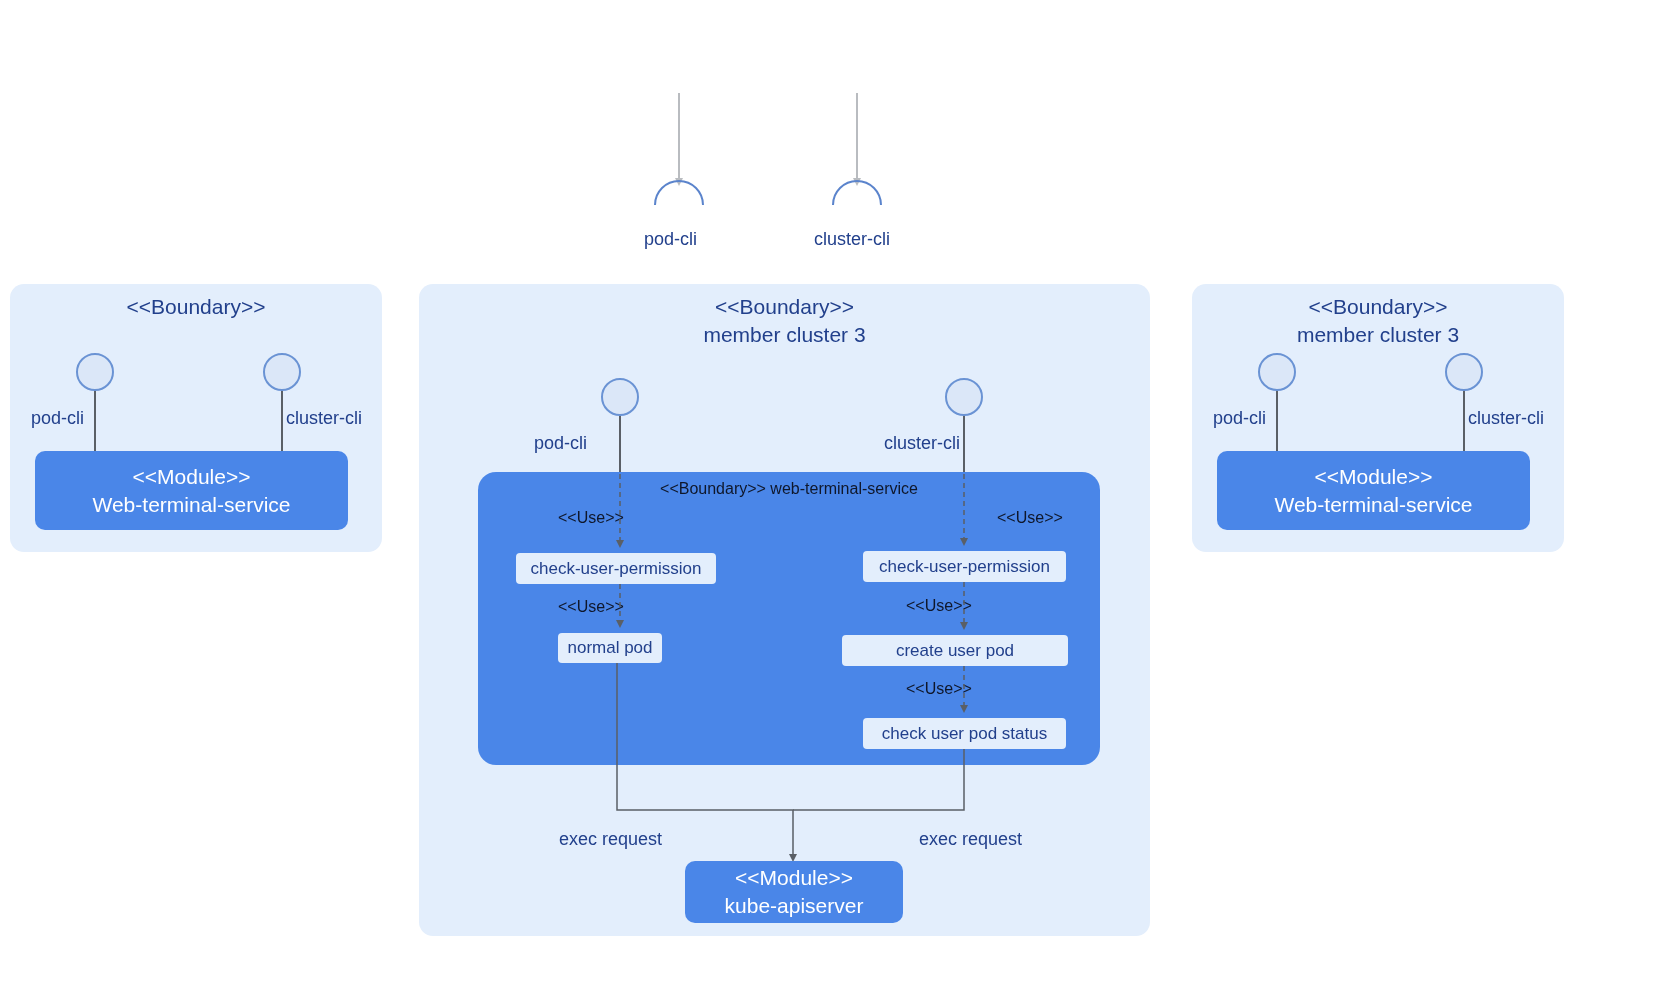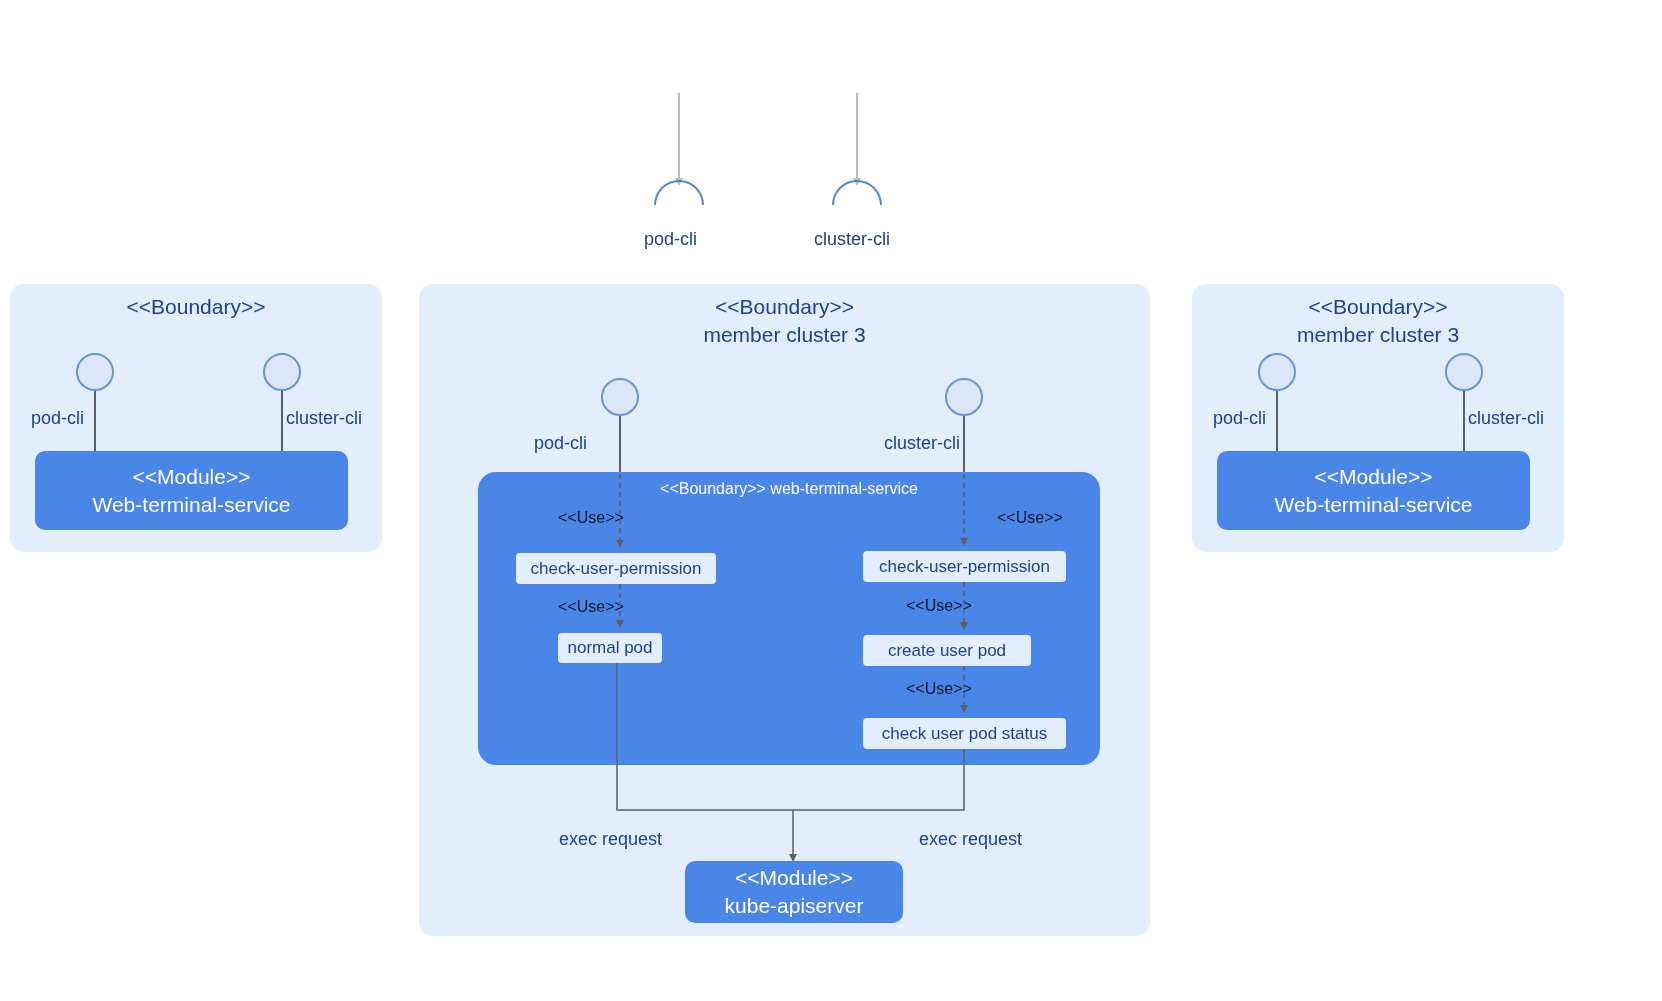--- a/index.html
+++ b/index.html
@@ -58,21 +58,21 @@
   
   .inner-boundary {
     background: #4a86e8;
     border-radius: 18px;
   }
   .inner-boundary-title {
     position: absolute;
     left: 0;
     right: 0;
     text-align: center;
-    color: #ffffff;
+    color: #0f172a;
     font-size: 16px;
     line-height: 22px;
     white-space: nowrap;
   }
 
   
   .chip {
     background: #e3eefc;
     color: #22408c;
     border-radius: 4px;
@@ -208,21 +208,21 @@
   <div class="lbl-use" style="left:538px; top:597px;">&lt;&lt;Use&gt;&gt;</div>
   <div class="abs chip" style="left:558px; top:633px; width:104px; height:30px;">
     <span>normal pod</span>
   </div>
 
   <div class="lbl-use" style="left:977px; top:508px;">&lt;&lt;Use&gt;&gt;</div>
   <div class="abs chip" style="left:863px; top:551px; width:203px; height:31px;">
     <span>check-user-permission</span>
   </div>
   <div class="lbl-use" style="left:886px; top:596px;">&lt;&lt;Use&gt;&gt;</div>
-  <div class="abs chip" style="left:863px; top:635px; width:168px; height:31px;">
+  <div class="abs chip" style="left:842px; top:635px; width:226px; height:31px;">
     <span>create user pod</span>
   </div>
   <div class="lbl-use" style="left:886px; top:679px;">&lt;&lt;Use&gt;&gt;</div>
   <div class="abs chip" style="left:863px; top:718px; width:203px; height:31px;">
     <span>check user pod status</span>
   </div>
 
   <svg class="overlay">
 
     <line x1="620" y1="474" x2="620" y2="546" stroke="#5a5f66" stroke-width="1.5" stroke-dasharray="5,4" marker-end="url(#arrowDark)"></line>

